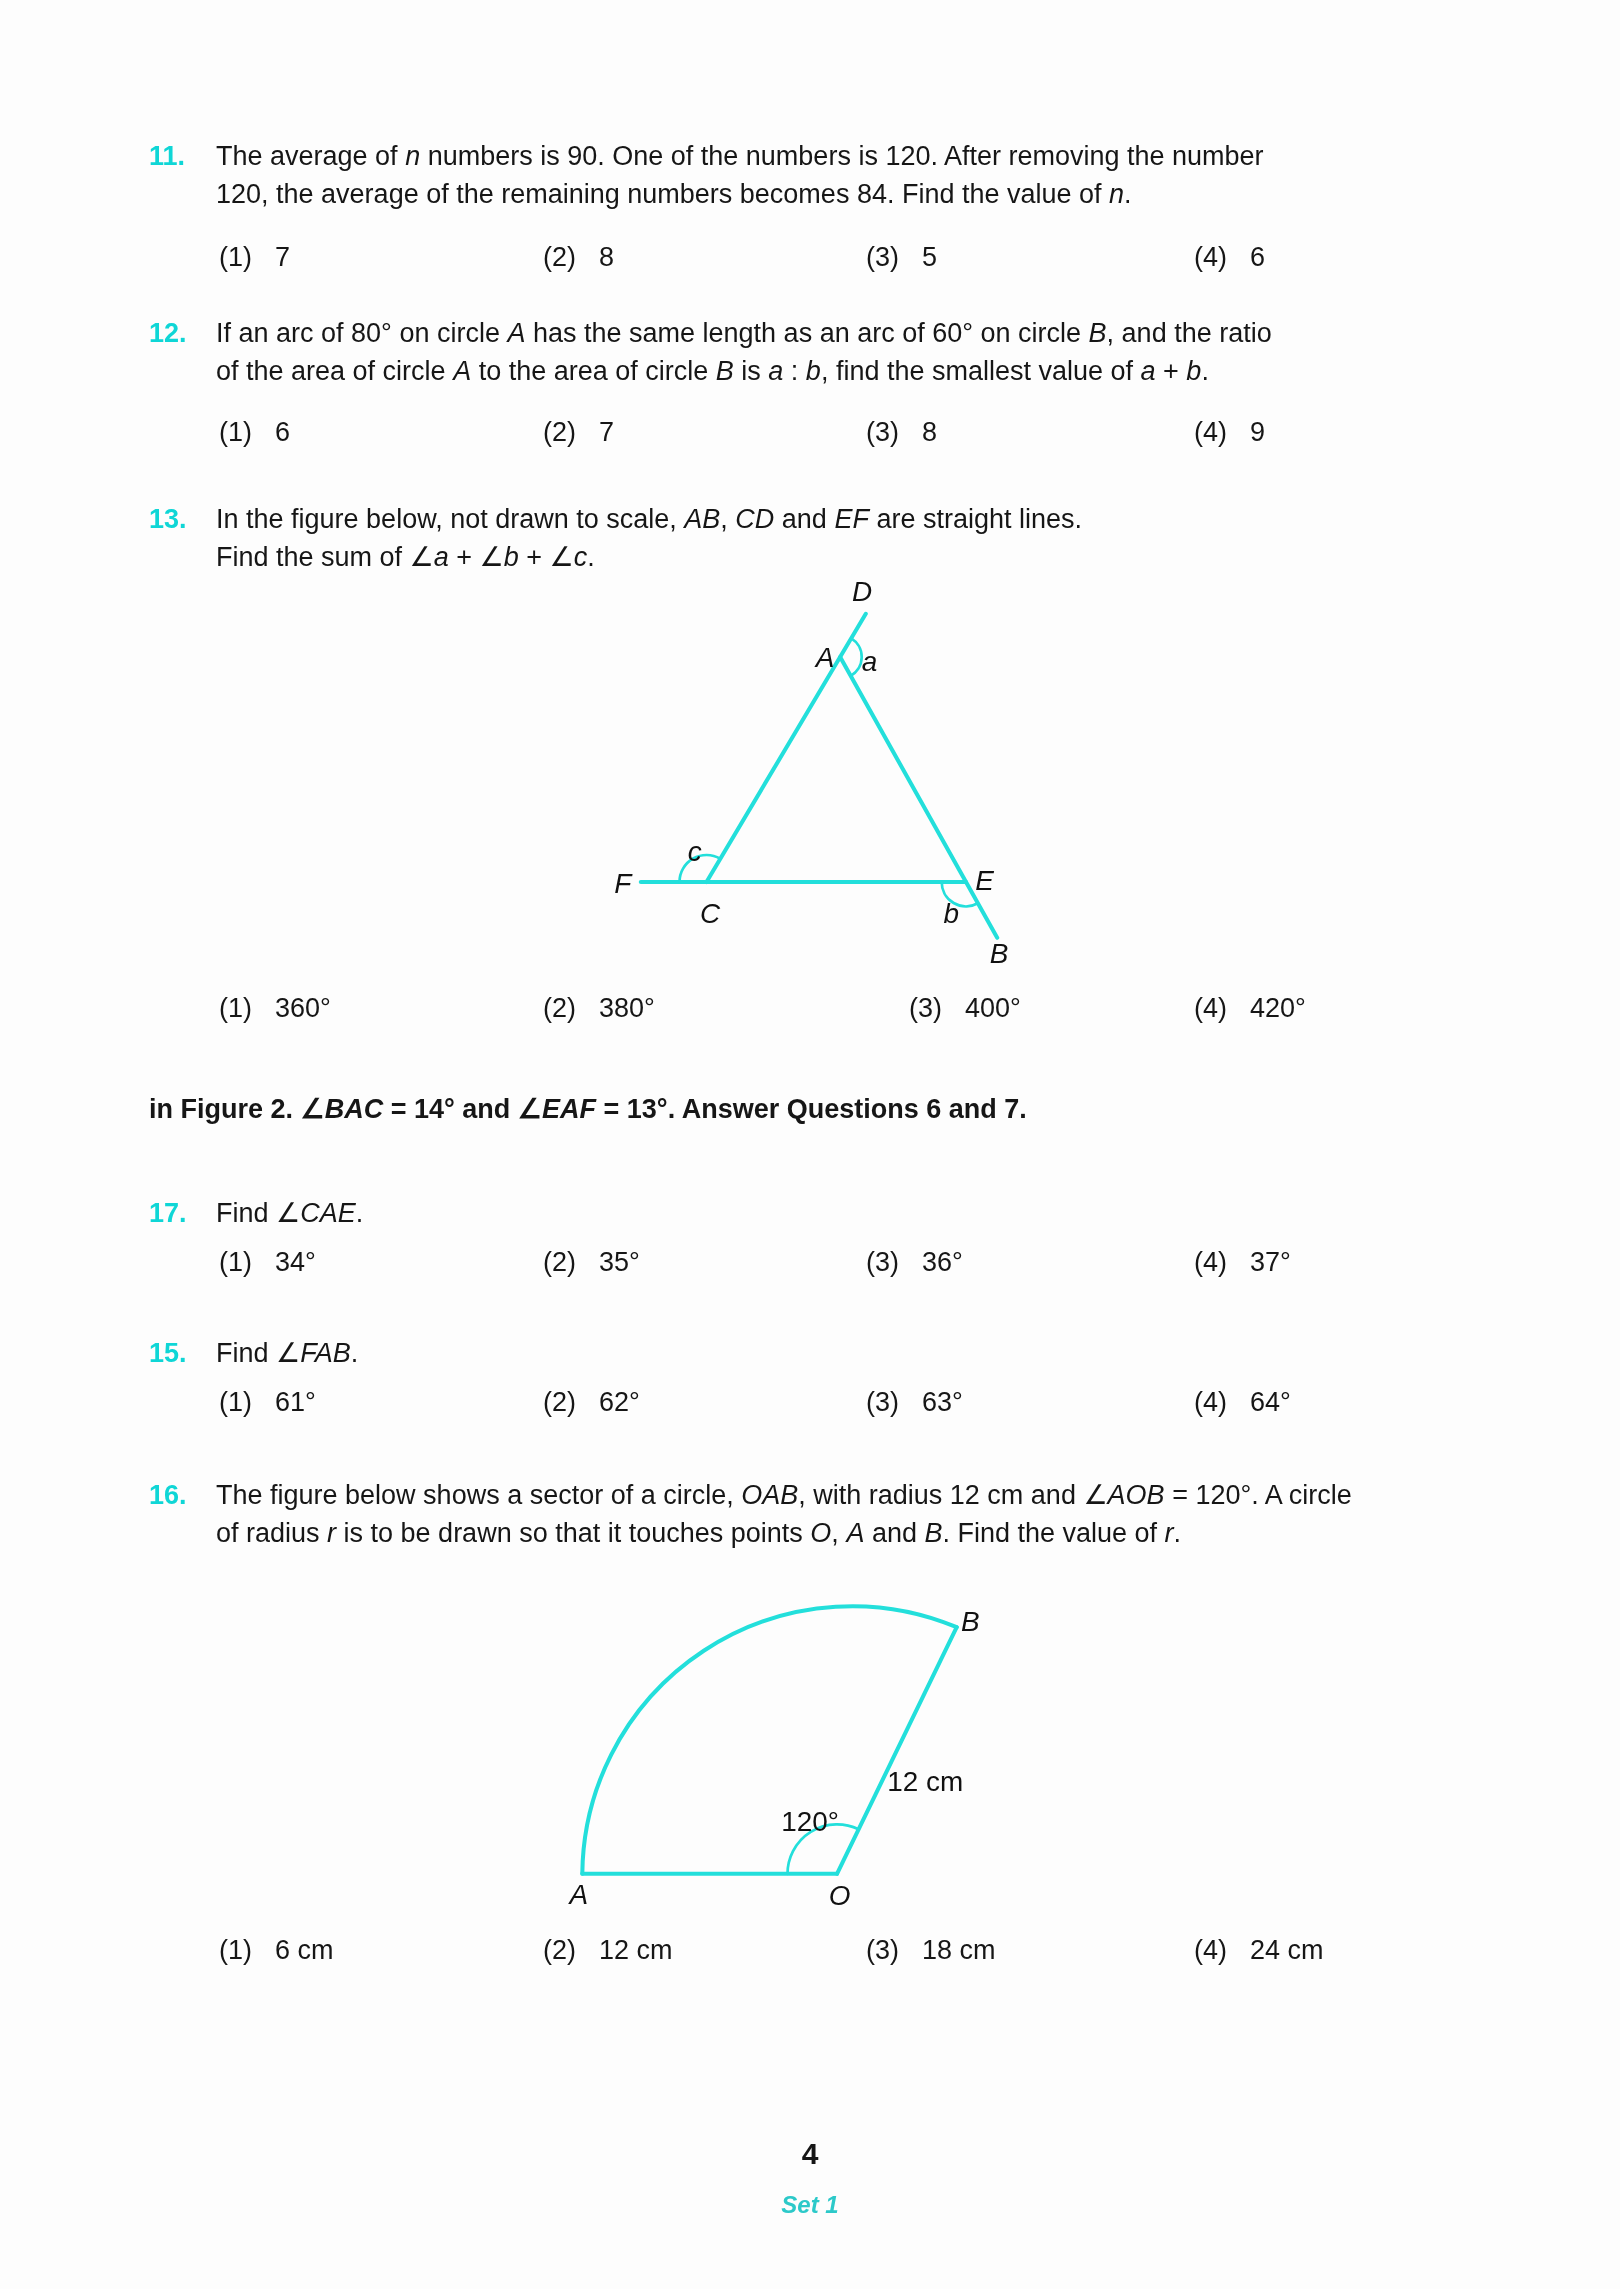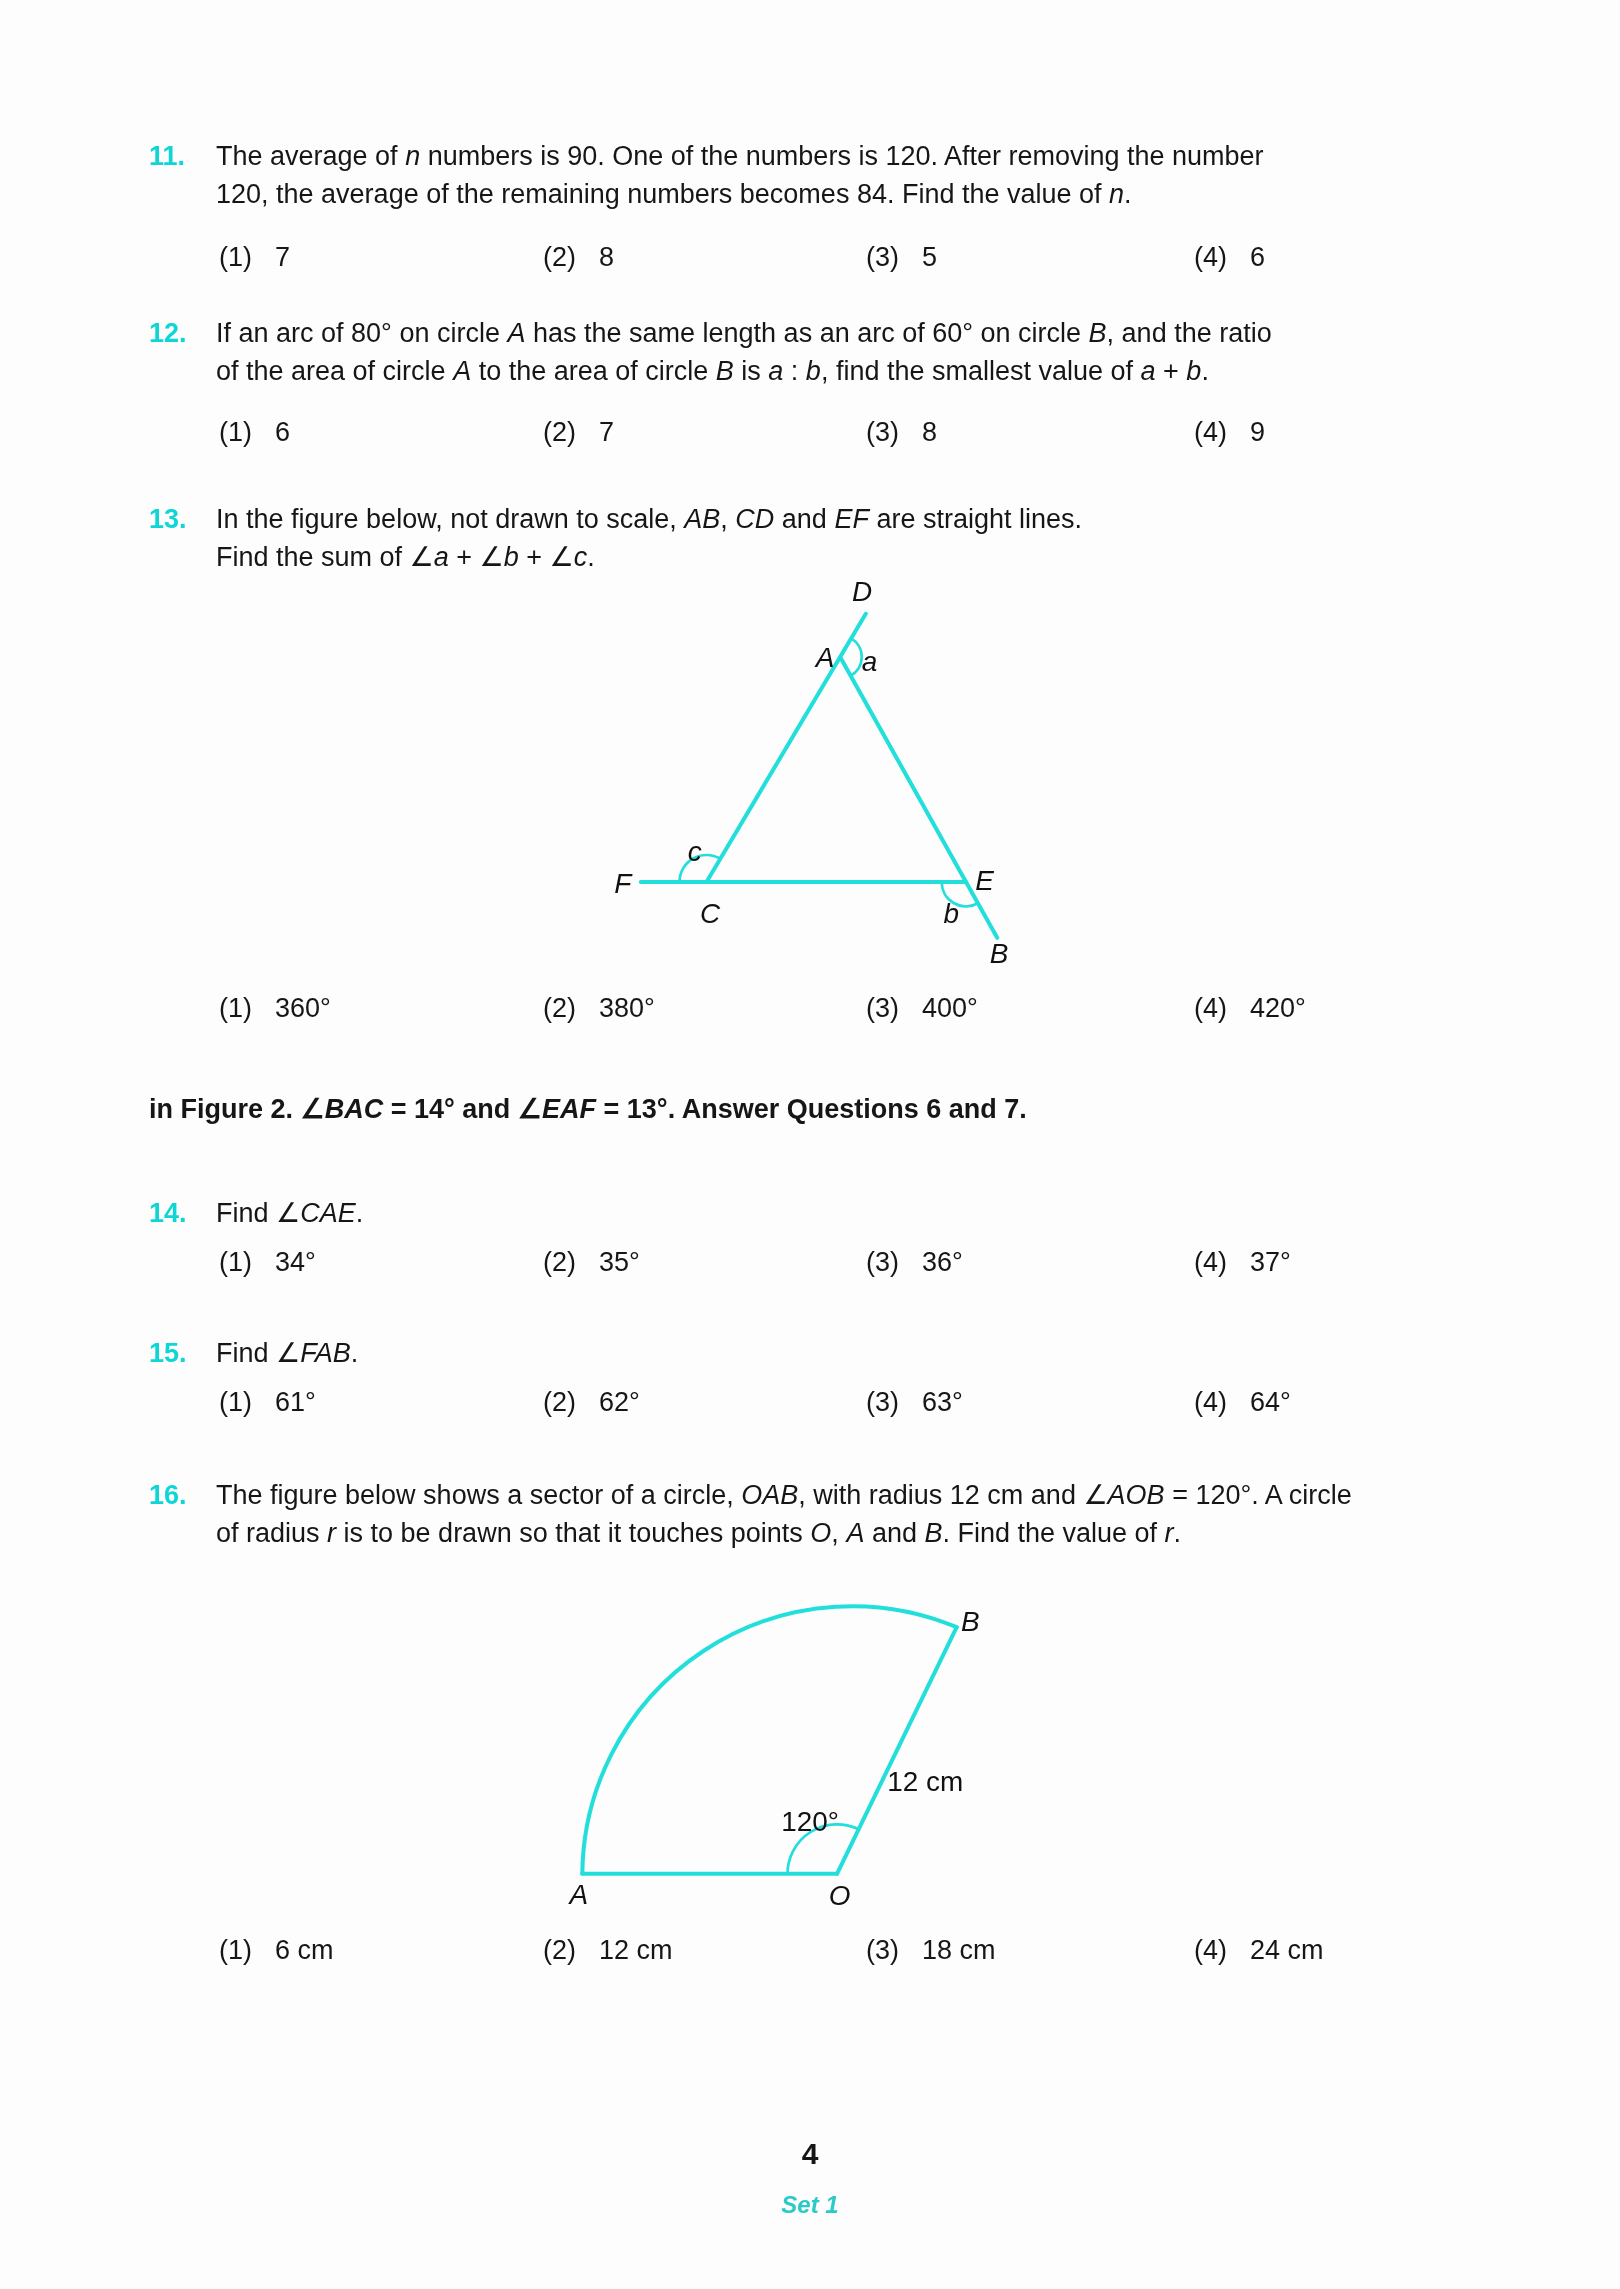--- a/index.html
+++ b/index.html
@@ -83,31 +83,31 @@
       <text class="lbl-it" x="789" y="1026" text-anchor="middle">C</text>
       <text class="lbl-it" x="772" y="957" text-anchor="middle">c</text>
       <text class="lbl-it" x="1094" y="989" text-anchor="middle">E</text>
       <text class="lbl-it" x="1057" y="1026" text-anchor="middle">b</text>
       <text class="lbl-it" x="1110" y="1070" text-anchor="middle">B</text>
     </svg>
 
     <div class="optrow" style="top:989px">
       <span class="opt" style="left:219px"><span class="olabel">(1)</span><span>360°</span></span>
       <span class="opt" style="left:543px"><span class="olabel">(2)</span><span>380°</span></span>
-      <span class="opt" style="left:866px"><span class="olabel">(3)</span><span>400°</span></span>
+      <span class="opt" style="left:909px"><span class="olabel">(3)</span><span>400°</span></span>
       <span class="opt" style="left:1194px"><span class="olabel">(4)</span><span>420°</span></span>
     </div>
   </section>
 
   <div class="intro" style="top:1090px">
     <div class="qline"><span class="bd">in Figure 2. ∠</span><span class="it bd">BAC</span><span class="bd"> = 14° and ∠</span><span class="it bd">EAF</span><span class="bd"> = 13°.  Answer Questions 6 and 7.</span></div>
   </div>
 
   <section>
-    <span class="qnum" style="top:1194px">14.</span>
+    <span class="qnum" style="top:1194px">17.</span>
     <div class="qtext" style="top:1194px">
       <div class="qline"><span>Find ∠</span><span class="it">CAE</span><span>.</span></div>
     </div>
     <div class="optrow" style="top:1243px">
       <span class="opt" style="left:219px"><span class="olabel">(1)</span><span>34°</span></span>
       <span class="opt" style="left:543px"><span class="olabel">(2)</span><span>35°</span></span>
       <span class="opt" style="left:866px"><span class="olabel">(3)</span><span>36°</span></span>
       <span class="opt" style="left:1194px"><span class="olabel">(4)</span><span>37°</span></span>
     </div>
   </section>

